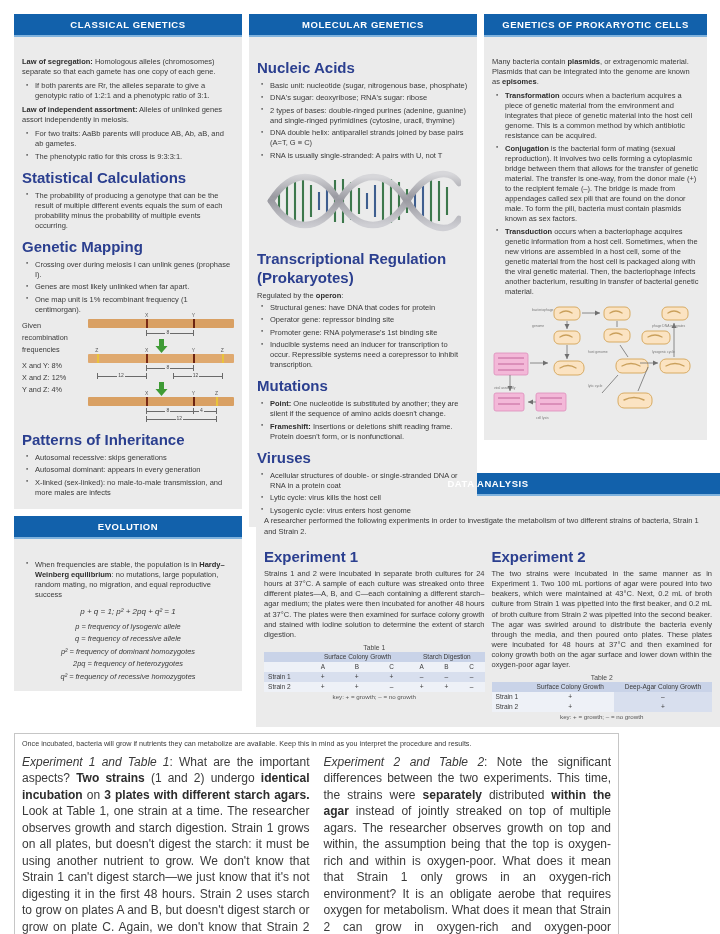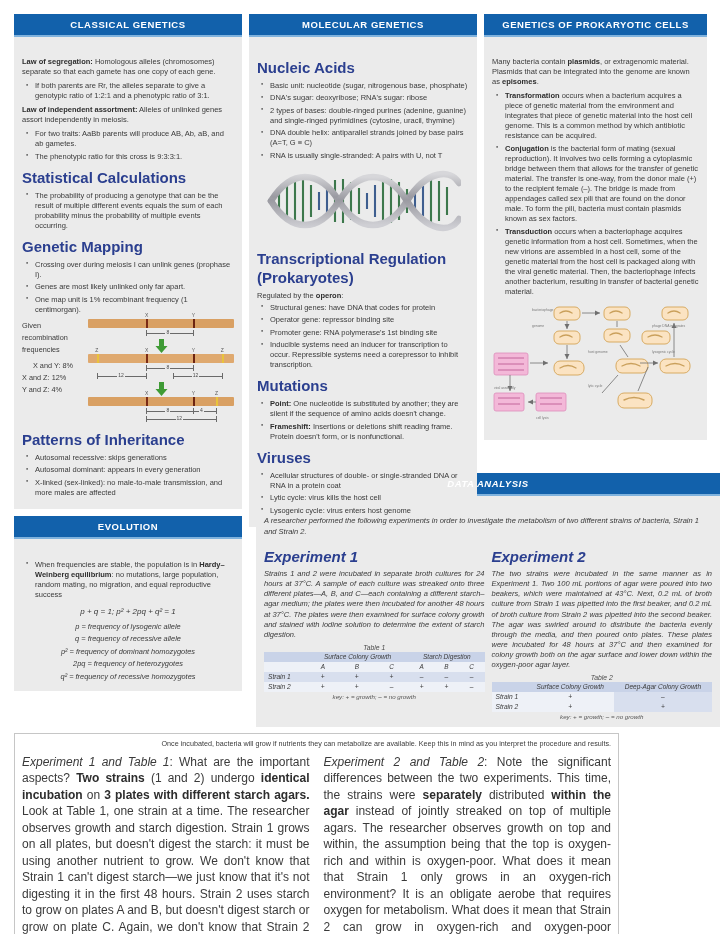--- a/index.html
+++ b/index.html
@@ -73,37 +73,37 @@
 
   
   .dna { margin:2px 0 4px 0; text-align:center; }
 
   
   .eq { text-align:center; font-size:8px; font-style:italic; color:#3a3a3a; margin:7px 0 6px 0; }
   .eqlist { margin:0 0 2px 0; }
   .eqlist div { text-align:center; font-size:7.4px; color:#3a3a3a; margin-bottom:3.5px; font-style:italic; }
 
   
-  .da-wrap { margin-top:7px;font-style:italic; }
+  .da-wrap { margin-top:7px; }
   .da-body { display:flex; gap:7px; }
   .da-col { flex:1; }
 
   table.dt { border-collapse:collapse; width:100%; font-size:6.6px; color:#3a3a3a; }
   table.dt td, table.dt th { padding:1.5px 2px; text-align:center; font-weight:normal; }
   .tcap { text-align:center; font-size:6.8px; color:#4a4a4a; margin:3px 0 1px 0; }
   .hdr-band td { background:#c9d3e8; font-size:6.5px; }
   .row-a td { background:#d8dfee; }
   .row-b td { background:#eef1f7; }
   .sub-band td { background:#eef1f7; font-size:6.4px; }
   .rowlab { text-align:left !important; padding-left:4px !important; }
   .tkey { text-align:center; font-size:6.2px; color:#555; padding-top:1px; }
 
   
   .notes { border:1px solid #c6c6c6; margin-top:6px; padding:5px 7px 6px 7px; background:#ffffff; }
-  .note-lead { font-size:7.2px; color:#3a3a3a; line-height:1.35; margin:0 0 5px 0;text-align:right; }
+  .note-lead { font-size:7.2px; color:#3a3a3a; line-height:1.35; margin:0 0 5px 0; }
   .note-cols { display:flex; gap:14px; }
   .note-col { flex:1; font-size:12px; line-height:1.38; color:#3a3a3a; text-align:justify; }
   .note-col i { font-style:italic; }
 </style>
 </head>
 <body>
 
 <div class="sheet">
   <div class="cols">
 
@@ -128,30 +128,30 @@
           </ul>
 
           <h3 class="sub">Statistical Calculations</h3>
           <ul class="bl">
             <li>The probability of producing a genotype that can be the result of multiple different events equals the sum of each probability minus the probability of multiple events occurring.</li>
           </ul>
 
           <h3 class="sub">Genetic Mapping</h3>
           <ul class="bl">
             <li>Crossing over during meiosis I can unlink genes (prophase I).</li>
-            <li>Genes are most likely unlinked only far apart.</li>
+            <li>Genes are most likely unlinked when far apart.</li>
             <li>One map unit is 1% recombinant frequency (1 centimorgan).</li>
           </ul>
 
           <div class="map-wrap">
             <div class="map-given">
               <div>Given</div>
               <div>recombination</div>
               <div>frequencies</div>
-              <div style="margin-top:5px;text-align:center;">
+              <div style="margin-top:5px;">
                 <span>X and Y:</span>
                 <span>8%</span>
               </div>
               <div>
                 <span>X and Z:</span>
                 <span>12%</span>
               </div>
               <div>
                 <span>Y and Z:</span>
                 <span>4%</span>
@@ -235,21 +235,21 @@
                 <span class="mcap" style="left:88%;"></span>
                 <span class="mval" style="left:60%;">12</span>
               </div>
             </div>
           </div>
 
           <h3 class="sub">Patterns of Inheritance</h3>
           <ul class="bl">
             <li>Autosomal recessive: skips generations</li>
             <li>Autosomal dominant: appears in every generation</li>
-            <li>X-linked (sex-linked): no male-to-male transmission, and more males are affected</li>
+            <li>X-linked (sex-linked): no male-to-male transmission, and more males are infects</li>
           </ul>
         </div>
       </div>
 
       <div class="panel" style="margin-top:7px;">
         <div class="sec-head">EVOLUTION</div>
         <div class="panel-inner">
           <ul class="bl">
             <li>
               <span>When frequencies are stable, the population is in </span><b>Hardy–Weinberg equilibrium</b><span>: no mutations, large population, random mating, no migration, and equal reproductive success</span>

